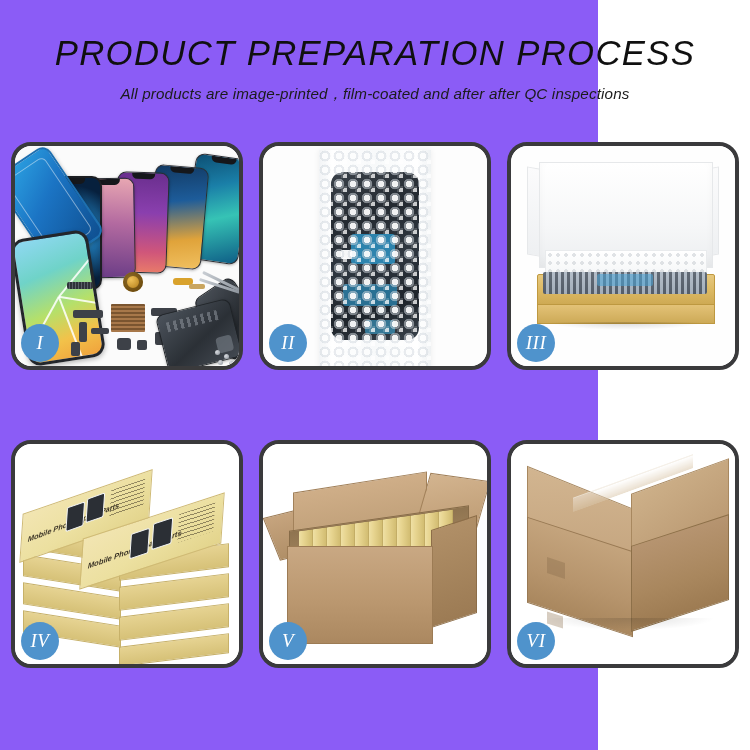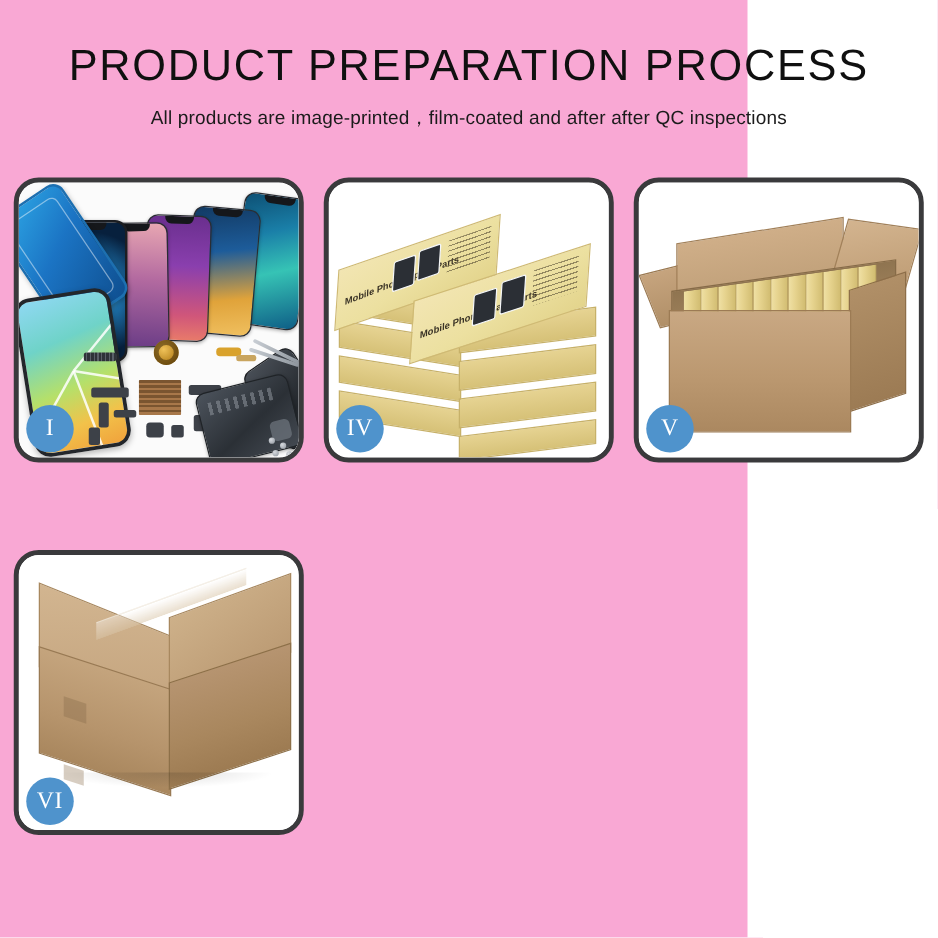--- a/index.html
+++ b/index.html
@@ -11,21 +11,22 @@
     width: 750px;
     height: 750px;
     overflow: hidden;
     font-family: "Liberation Sans", sans-serif;
     -webkit-font-smoothing: antialiased;
   }
   .page {
     position: relative;
     width: 598px;
     height: 750px;
-    background: #f9a8d4;
+    background: #8b5cf6;
+    font-style: italic;
   }
 
   
   .header { position: absolute; top: 0; left: 0; width: 750px; text-align: center; }
   .title {
     margin: 0;
     padding-top: 33px;
     font-size: 35px;
     font-weight: 500;
     letter-spacing: 1.4px;
@@ -511,21 +512,50 @@
             <span class="screw" style="left:0; top:0;"></span>
             <span class="screw" style="left:9px; top:4px;"></span>
             <span class="screw" style="left:3px; top:10px;"></span>
             <span class="screw" style="left:14px; top:11px;"></span>
           </span>
         </div>
       </div>
       <div class="badge">I</div>
     </div>
 
-
+    <div class="panel">
+      <div class="panel-inner">
+        <div class="p2-bg"></div>
+        <div class="bw-sleeve"></div>
+        <div class="bw-item">
+          <span class="bw-accent1"></span>
+          <span class="bw-accent2"></span>
+          <span class="bw-accent3"></span>
+          <span class="bw-label"></span>
+        </div>
+        <div class="bubbles"></div>
+      </div>
+      <div class="badge">II</div>
+    </div>
+
+    <div class="panel">
+      <div class="panel-inner">
+        <div class="p3-bg"></div>
+        <div class="b3-lid-flapL"></div>
+        <div class="b3-lid-flapR"></div>
+        <div class="b3-lid"></div>
+        <div class="b3-foam"></div>
+        <div class="b3-tray"></div>
+        <div class="b3-contents"></div>
+        <div class="b3-blue"></div>
+        <div class="b3-front"></div>
+        <div class="b3-shadow"></div>
+      </div>
+      <div class="badge">III</div>
+    </div>
 
     <div class="panel">
       <div class="panel-inner">
         <div class="p4-bg"></div>
         <div class="stack">
 
           <div class="ybox-side" style="left:6px;  top:76px;  width:96px; height:20px; transform:skewY(9deg);"></div>
           <div class="ybox-side" style="left:6px;  top:104px; width:96px; height:20px; transform:skewY(9deg);"></div>
           <div class="ybox-side" style="left:6px;  top:132px; width:96px; height:20px; transform:skewY(9deg);"></div>
           <div class="ybox-side" style="left:6px;  top:160px; width:96px; height:20px; transform:skewY(9deg);"></div>

